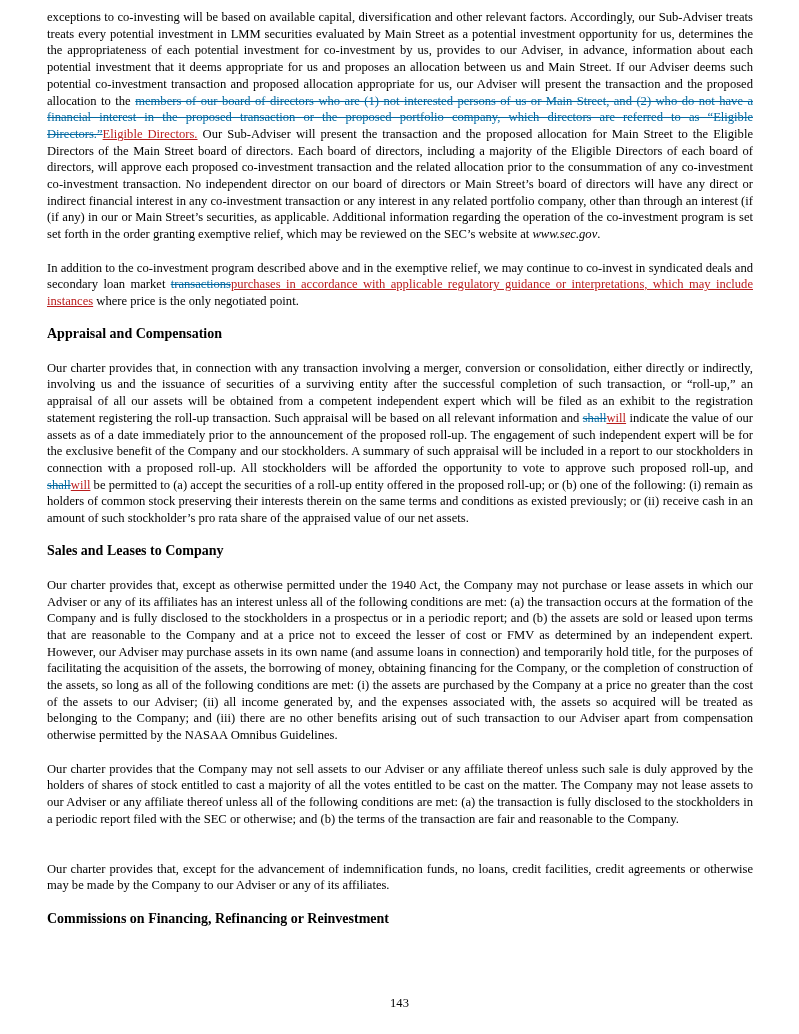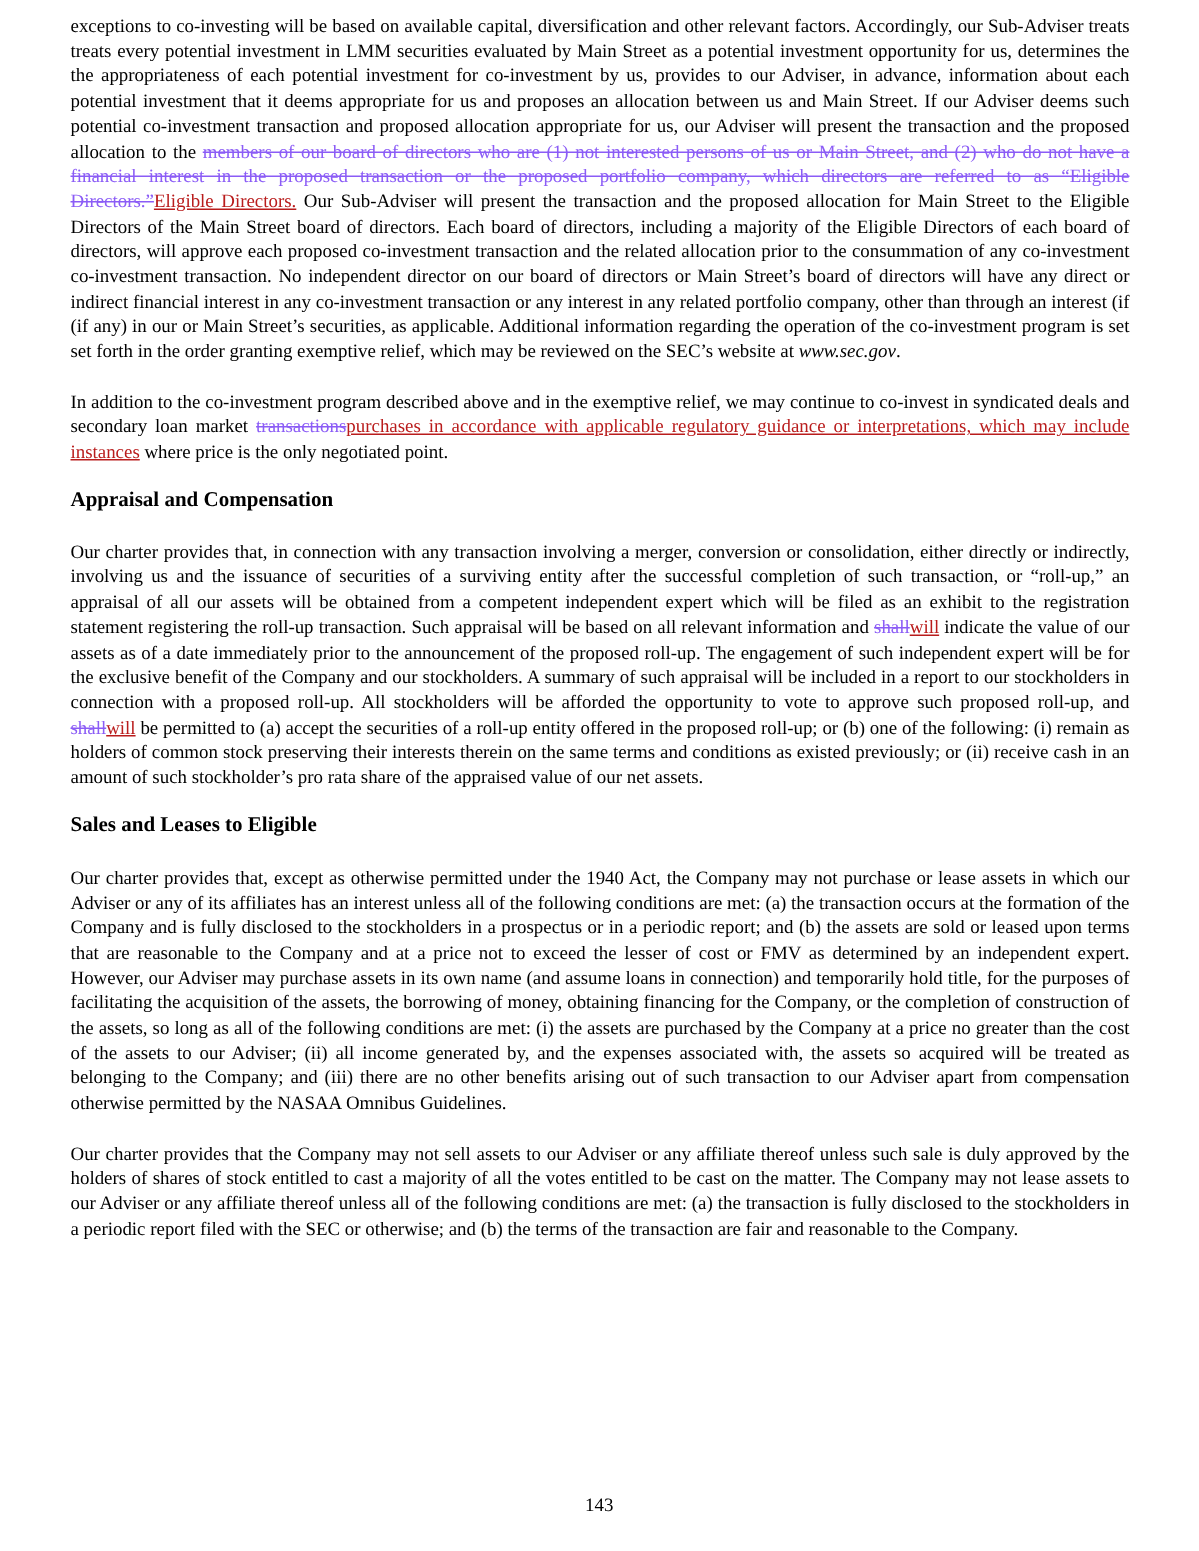--- a/index.html
+++ b/index.html
@@ -4,40 +4,42 @@
 <style>
   html, body { margin: 0; padding: 0; background: #ffffff; }
   body { width: 799px; height: 1034px; overflow: hidden; position: relative; }
   .page {
     position: absolute; left: 47px; top: 9px; width: 706px;
     font-family: "Liberation Serif", serif; font-size: 12.6px; line-height: 16.7px;
     color: #000;
   }
   p { margin: 0 0 16.7px 0; text-align: justify; }
   h3 { margin: 0 0 16.7px 0; font-size: 14px; font-weight: bold; line-height: 16.7px; }
-  .del { color: #8b5cf6; text-decoration: line-through; }
+  .del { color: #0369a1; text-decoration: line-through; }
   .ins { color: #b91c1c; text-decoration: underline; }
   .gap { height: 16.7px; }
   .pnum { position: absolute; left: 0; width: 799px; top: 996px; text-align: center;
     font-family: "Liberation Serif", serif; font-size: 12.6px; }
 </style>
 </head>
 <body>
 
 <div class="page">
   <p><span>exceptions to co-investing will be based on available capital, diversification and other relevant factors. Accordingly, our Sub-Adviser treats treats every potential investment in LMM securities evaluated by Main Street as a potential investment opportunity for us, determines the the appropriateness of each potential investment for co-investment by us, provides to our Adviser, in advance, information about each potential investment that it deems appropriate for us and proposes an allocation between us and Main Street. If our Adviser deems such potential co-investment transaction and proposed allocation appropriate for us, our Adviser will present the transaction and the proposed allocation to the </span><span class="del">members of our board of directors who are (1) not interested persons of us or Main Street, and (2) who do not have a financial interest in the proposed transaction or the proposed portfolio company, which directors are referred to as “Eligible Directors.”</span><span class="ins">Eligible Directors.</span><span> Our Sub-Adviser will present the transaction and the proposed allocation for Main Street to the Eligible Directors of the Main Street board of directors. Each board of directors, including a majority of the Eligible Directors of each board of directors, will approve each proposed co-investment transaction and the related allocation prior to the consummation of any co-investment co-investment transaction. No independent director on our board of directors or Main Street’s board of directors will have any direct or indirect financial interest in any co-investment transaction or any interest in any related portfolio company, other than through an interest (if (if any) in our or Main Street’s securities, as applicable. Additional information regarding the operation of the co-investment program is set set forth in the order granting exemptive relief, which may be reviewed on the SEC’s website at </span><i>www.sec.gov</i><span>.</span></p>
 
   <p><span>In addition to the co-investment program described above and in the exemptive relief, we may continue to co-invest in syndicated deals and secondary loan market </span><span class="del">transactions</span><span class="ins">purchases in accordance with applicable regulatory guidance or interpretations, which may include instances</span><span> where price is the only negotiated point.</span></p>
 
   <h3>Appraisal and Compensation</h3>
 
   <p><span>Our charter provides that, in connection with any transaction involving a merger, conversion or consolidation, either directly or indirectly, involving us and the issuance of securities of a surviving entity after the successful completion of such transaction, or “roll-up,” an appraisal of all our assets will be obtained from a competent independent expert which will be filed as an exhibit to the registration statement registering the roll-up transaction. Such appraisal will be based on all relevant information and </span><span class="del">shall</span><span class="ins">will</span><span> indicate the value of our assets as of a date immediately prior to the announcement of the proposed roll-up. The engagement of such independent expert  will be for the exclusive benefit of the Company and our stockholders. A summary of such appraisal will be included in a report to our stockholders in connection with a proposed roll-up. All stockholders will be afforded the opportunity to vote to approve such proposed roll-up, and </span><span class="del">shall</span><span class="ins">will</span><span> be permitted to (a) accept the securities of a roll-up entity offered in the proposed roll-up; or (b) one of the following: (i) remain as holders of common stock preserving their interests therein on the same terms and conditions as existed previously; or (ii) receive cash in an amount of such stockholder’s pro rata share of the appraised value of our net assets.</span></p>
 
-  <h3>Sales and Leases to Eligible</h3>
+  <h3>Sales and Leases to Company</h3>
   <p>Our charter provides that, except as otherwise permitted under the 1940 Act, the Company may not purchase or lease assets in which our Adviser or any of its affiliates has an interest unless all of the following conditions are met: (a) the transaction occurs at the formation of the Company and is fully disclosed to the stockholders in a prospectus or in a periodic report; and (b) the assets are sold or leased upon terms that are reasonable to the Company and at a price not to exceed the lesser of cost or FMV as determined by an independent expert. However, our Adviser may purchase assets in its own name (and assume loans in connection) and temporarily hold title, for the purposes of facilitating the acquisition of the assets, the borrowing of money, obtaining financing for the Company, or the completion of construction of the assets, so long as all of the following conditions are met: (i) the assets are purchased by the Company at a price no greater than the cost of the assets to our Adviser; (ii) all income generated by, and the expenses associated with, the assets so acquired will be treated as belonging to the Company; and (iii) there are no other benefits arising out of such transaction to our Adviser apart from compensation otherwise permitted by the NASAA Omnibus Guidelines.</p>
 
   <p>Our charter provides that the Company may not sell assets to our Adviser or any affiliate thereof unless such sale is duly approved by the holders of shares of stock entitled to cast a majority of all the votes entitled to be cast on the matter. The Company may not lease assets to our Adviser or any affiliate thereof unless all of the following conditions are met: (a) the transaction is fully disclosed to the stockholders in a periodic report filed with the SEC or otherwise; and (b) the terms of the transaction are fair and reasonable to the Company.</p>
   <div class="gap"></div>
 
+  <p>Our charter provides that, except for the advancement of indemnification funds, no loans, credit facilities, credit agreements or otherwise may be made by the Company to our Adviser or any of its affiliates.</p>
 
+  <h3>Commissions on Financing, Refinancing or Reinvestment</h3>
 </div>
 
 <div class="pnum">143</div>
 
 </body></html>

